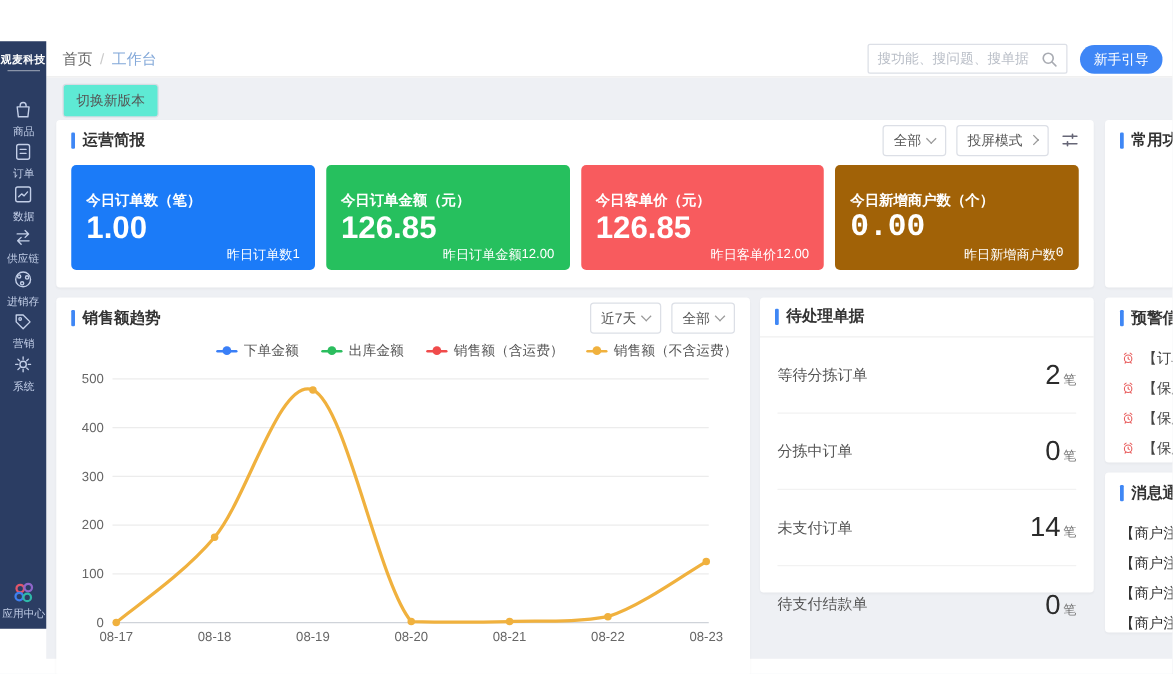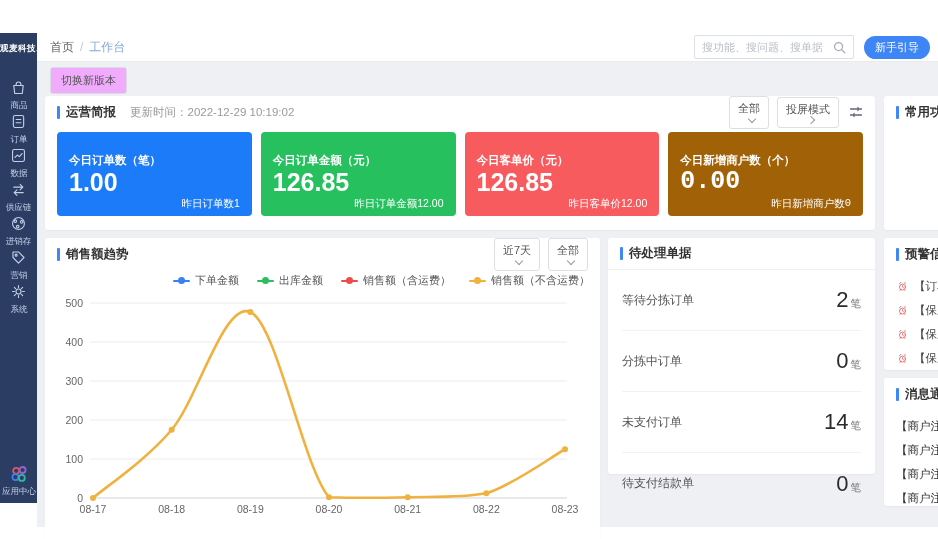--- a/index.html
+++ b/index.html
@@ -7,21 +7,21 @@
   body { position:relative; background:#fff; overflow:hidden;
          font-family:"Liberation Sans","DejaVu Sans",sans-serif; color:#333; }
 
   
   .main-bg { position:absolute; left:37px; top:62px; width:901px; height:465px; background:#eef0f4; }
   .sidebar { position:absolute; left:0; top:33px; width:37px; height:470px; background:#2b3d63; z-index:5; }
   .topbar  { position:absolute; left:37px; top:33px; width:901px; height:29px; background:#fff;
              border-bottom:1px solid #ebebeb; display:flex; align-items:center; padding:0 8px 0 13px; z-index:4; }
 
   
-  .logo { height:32px; display:flex; flex-direction:row; align-items:center; justify-content:center; }
+  .logo { height:32px; display:flex; flex-direction:column; align-items:center; justify-content:center; }
   .logo-name { color:#fff; font-size:8.5px; font-weight:bold; letter-spacing:.5px; white-space:nowrap; }
   .logo-sub  { width:26px; height:1px; background:rgba(255,255,255,.45); margin-top:2px; }
   .side-menu { display:flex; flex-direction:column; align-items:center; margin-top:13px; }
   .side-item { display:flex; flex-direction:column; align-items:center; cursor:pointer; }
   .side-item svg { width:19px; height:19px; stroke:#c3cfe8; fill:none; stroke-width:1.4;
                    stroke-linecap:round; stroke-linejoin:round; }
   .side-label { font-size:9px; color:#c3cfe8; margin-top:2px; white-space:nowrap; transform:scale(.95); }
   .side-bottom { position:absolute; bottom:5px; left:0; width:37px; display:flex; flex-direction:column; align-items:center; }
   .side-bottom svg { width:18px; height:18px; fill:none; stroke-width:1.8; }
 
@@ -30,32 +30,32 @@
   .crumb .sep { color:#c9c9c9; }
   .crumb .cur { color:#84a9d9; }
   .search-box { margin-left:auto; width:160px; height:24px; border:1px solid #dcdfe6; border-radius:2px;
                 display:flex; align-items:center; padding:0 7px; background:#fff; }
   .search-box input { border:none; outline:none; flex:1; font-size:11px; color:#333; min-width:0;
                       font-family:inherit; }
   .search-box input::placeholder { color:#b9bec7; }
   .guide-btn { margin-left:10px; background:#3e86f6; color:#fff; border:none; border-radius:12px;
                font-size:11px; padding:4px 11px; cursor:pointer; white-space:nowrap; font-family:inherit; }
 
-  .switch-btn { position:absolute; left:50px; top:67px; background:#f0abfc; border:1px solid #d8dce3;
+  .switch-btn { position:absolute; left:50px; top:67px; background:#5eead4; border:1px solid #d8dce3;
                 border-radius:3px; font-size:11px; color:#555; padding:5px 10px; cursor:pointer;
                 z-index:3; font-family:inherit; }
 
   
   .card { position:absolute; background:#fff; border-radius:3px; box-shadow:0 1px 2px rgba(0,0,0,.04); }
   .card-head { display:flex; align-items:center; height:32px; padding:0 12px; }
   .accent { width:3px; height:13px; background:#3f87f5; border-radius:1px; margin-right:6px; flex:none; }
   .card-title { font-size:12.5px; font-weight:bold; color:#333; white-space:nowrap; }
   .mini-btn { display:flex; align-items:center; background:#fff; border:1px solid #dcdfe6; border-radius:3px;
               font-size:11px; color:#555; padding:4px 8px; margin-left:8px; cursor:pointer; white-space:nowrap;
-              font-family:inherit;flex-direction:column; }
+              font-family:inherit; }
   .chev { width:6px; height:6px; border-right:1.3px solid #999; border-bottom:1.3px solid #999;
           transform:rotate(45deg); margin-left:5px; margin-bottom:2px; flex:none; }
   .chev-right { transform:rotate(-45deg); margin-bottom:0; margin-left:6px; }
 
   
   #briefing { left:45px; top:96px; width:830px; height:134px; }
   .update { margin-left:14px; font-size:11.5px; color:#9a9a9a; }
   .head-right { margin-left:auto; display:flex; align-items:center; }
   .sliders-icon { margin-left:10px; cursor:pointer; display:flex; }
   .stats { display:flex; gap:9px; padding:4px 12px 0; }
@@ -185,21 +185,20 @@
   </div>
   <button class="guide-btn">新手引导</button>
 </header>
 
 <button class="switch-btn">切换新版本</button>
 
 <section class="card" id="briefing">
   <div class="card-head">
     <span class="accent"></span>
     <span class="card-title">运营简报</span>
-    <span class="update"><span>更新时间：</span><span>2022-12-29 10:19:02</span></span>
     <div class="head-right">
       <button class="mini-btn">
         <span>全部</span>
           <span class="chev"></span>
       </button>
       <button class="mini-btn">
         <span>投屏模式</span>
           <span class="chev chev-right"></span>
       </button>
       <span class="sliders-icon">

